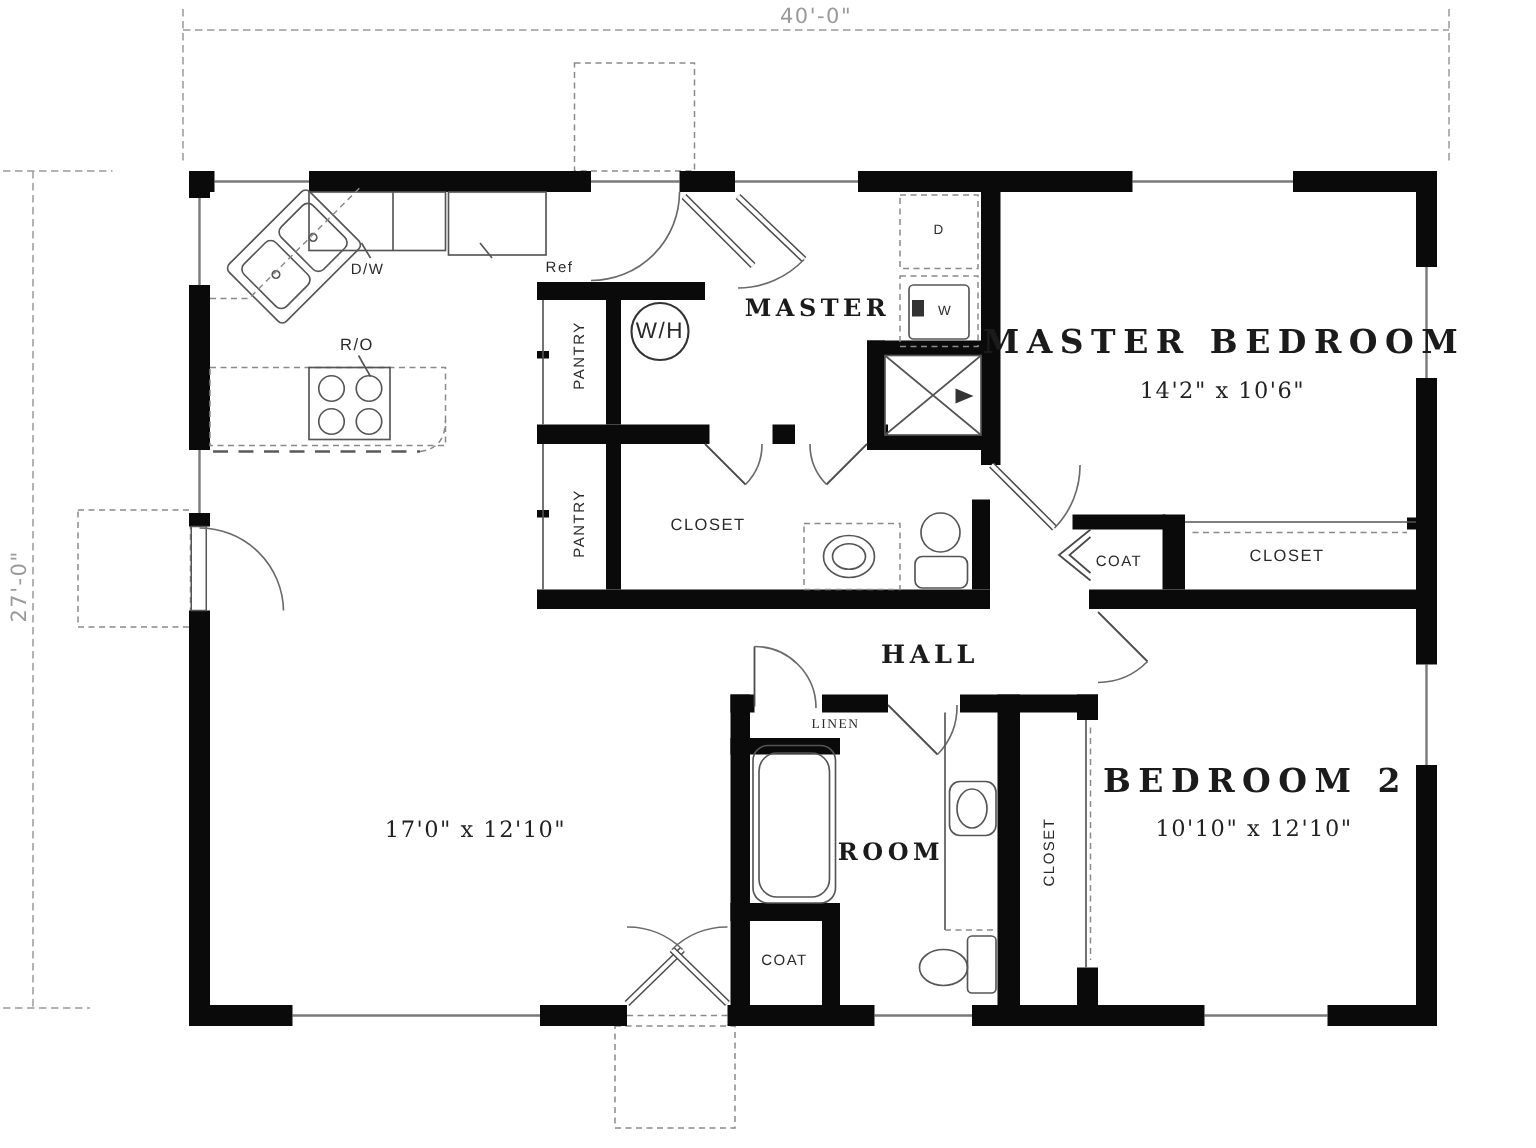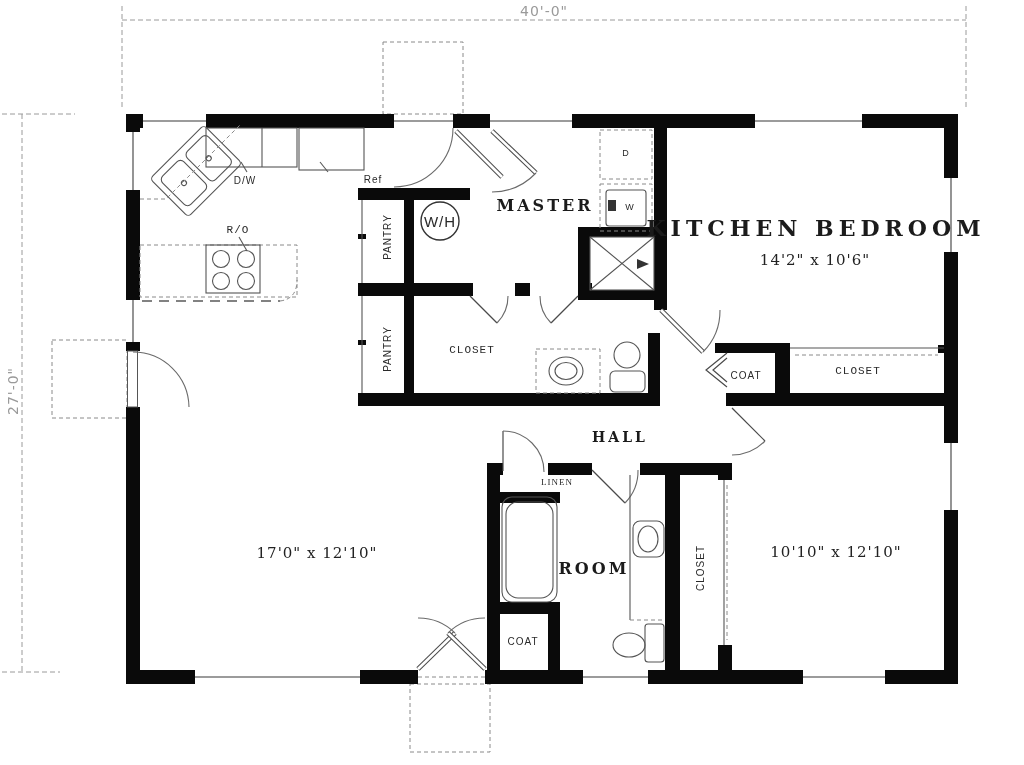--- a/index.html
+++ b/index.html
@@ -16,24 +16,24 @@
   .dash{fill:none;stroke:#8a8a8a;stroke-width:1;stroke-dasharray:4 3;}
   .bigdash{fill:none;stroke:#5a5a5a;stroke-width:1.6;stroke-dasharray:10 7;}
   .dimline{fill:none;stroke:var(--dim);stroke-width:1;stroke-dasharray:5 3;}
   .leafO{fill:none;stroke:#4a4a4a;stroke-width:4.6;}
   .leafI{fill:none;stroke:#ffffff;stroke-width:2.6;}
   .leaf1{fill:none;stroke:#4a4a4a;stroke-width:1.2;}
   .doorleaf{fill:#fff;stroke:#555;stroke-width:1;}
   .lbl{position:absolute;transform:translate(-50%,-50%);color:var(--ink);white-space:nowrap;
        font-family:"DejaVu Serif","Liberation Serif",serif;}
   .room-lg{font-size:22px;font-weight:bold;letter-spacing:5px;}
-  .room-md{font-size:14px;font-weight:bold;letter-spacing:3px;}
+  .room-md{font-size:17px;font-weight:bold;letter-spacing:3px;}
   .dims{font-size:15px;letter-spacing:1px;color:#222;}
   .tag{font-family:"Liberation Sans",sans-serif;font-size:10px;letter-spacing:1px;color:#2a2a2a;}
-  .tag-lg{font-family:Liberation Mono, monospace;font-size:11px;letter-spacing:1px;color:#2a2a2a;}
+  .tag-lg{font-family:Liberation Sans, sans-serif;font-size:11px;letter-spacing:1px;color:#2a2a2a;}
   .vert{transform:translate(-50%,-50%) rotate(-90deg);}
   .dimtxt{color:var(--dim);font-family:"DejaVu Sans",sans-serif;font-size:14px;letter-spacing:1px;}
 </style>
 </head>
 <body>
 
 <div id="plan">
   <svg width="1024" height="765" viewBox="0 0 1024 765">
 
     <g>
@@ -211,23 +211,24 @@
       <ellipse class="thin" cx="648" cy="539" rx="10" ry="13"></ellipse>
       <ellipse class="thin" cx="629" cy="645" rx="16" ry="12"></ellipse>
       <rect class="thin" x="645" y="624" width="19" height="38" rx="3"></rect>
     </g>
   </svg>
 
   <div class="lbl dimtxt" style="left:544px;top:11px;">40'-0"</div>
   <div class="lbl dimtxt vert" style="left:13px;top:391px;">27'-0"</div>
 
   <div class="lbl room-md" style="left:545px;top:205px;font-size:16px;">MASTER</div>
-  <div class="lbl room-lg" style="left:816px;top:228px;">KITCHEN BEDROOM</div>
+  <div class="lbl room-lg" style="left:816px;top:228px;">MASTER BEDROOM</div>
   <div class="lbl dims" style="left:815px;top:260px;">14'2" x 10'6"</div>
   <div class="lbl dims" style="left:317px;top:553px;">17'0" x 12'10"</div>
+  <div class="lbl room-lg" style="left:837px;top:521px;">BEDROOM 2</div>
   <div class="lbl dims" style="left:836px;top:552px;">10'10" x 12'10"</div>
   <div class="lbl room-md" style="left:620px;top:437px;">HALL</div>
   <div class="lbl room-md" style="left:594px;top:568px;font-size:16px;">ROOM</div>
 
   <div class="lbl tag vert" style="left:387px;top:237px;">PANTRY</div>
   <div class="lbl tag vert" style="left:387px;top:349px;">PANTRY</div>
   <div class="lbl tag-lg" style="left:472px;top:350px;">CLOSET</div>
   <div class="lbl tag" style="left:746px;top:375px;">COAT</div>
   <div class="lbl tag-lg" style="left:858px;top:371px;">CLOSET</div>
   <div class="lbl tag" style="left:557px;top:482px;font-size:9px;font-family:Liberation Serif, serif;">LINEN</div>

